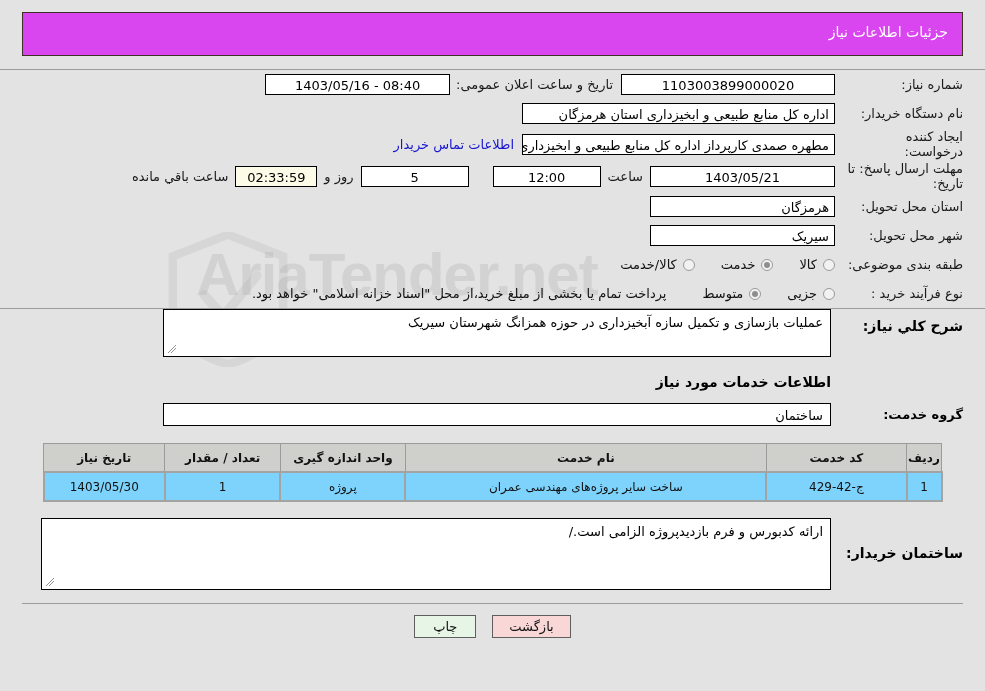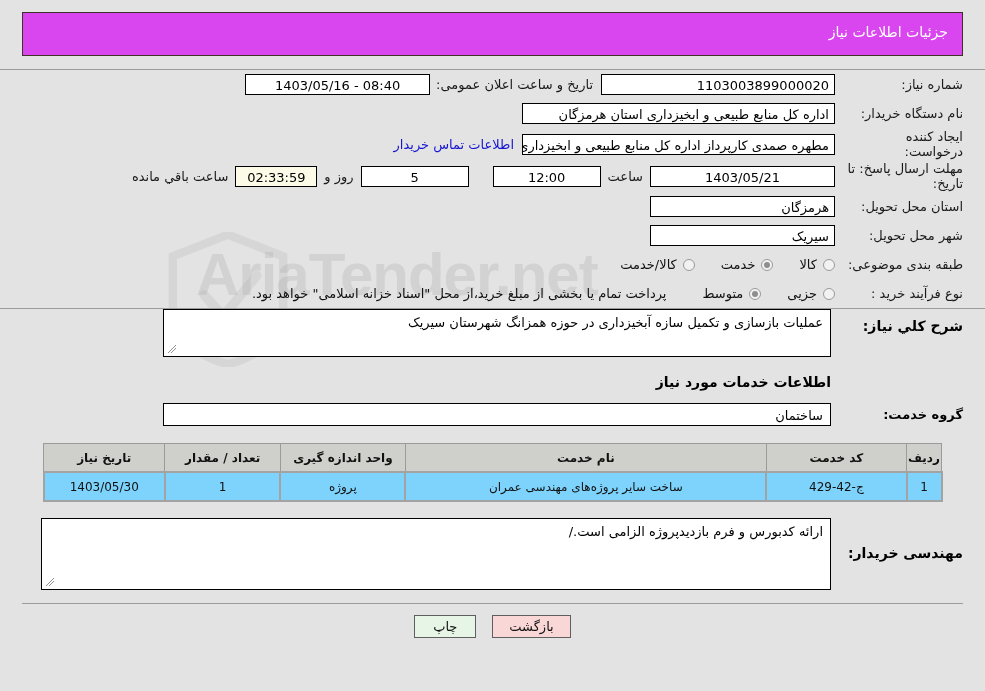--- a/index.html
+++ b/index.html
@@ -77,21 +77,21 @@
     font-size: 13px;
     padding: 0 5px;
     box-sizing: border-box;
     text-align: center;
     overflow: hidden;
     white-space: nowrap;
   }
   .tbox.rtl-right { text-align: right; }
   .tbox.yellowish { background: #fbfbe8; }
 
-  .w-need-no { width: 234px; text-align: right; }
+  .w-need-no { width: 214px; }
   .w-wide { width: 313px; }
   .w-date { width: 185px; }
   .w-hour { width: 108px; }
   .w-days { width: 108px; }
   .w-timer { width: 82px; }
   .w-prov { width: 185px; }
   .w-ann { width: 185px; }
 
   .inline-lbl {
     font-size: 13px;
@@ -477,21 +477,21 @@
               <td>ساخت سایر پروژه‌های مهندسی عمران</td>
               <td>پروژه</td>
               <td>1</td>
               <td>1403/05/30</td>
             </tr>
           </tbody>
         </table>
       </div>
 
       <div class="notes-row">
-        <div class="notes-label">مهندسی خریدار:</div>
+        <div class="notes-label">ساختمان خریدار:</div>
         <div class="textarea-box ta-notes">
           <span>ارائه کدبورس و فرم بازدیدپروژه الزامی است./</span>
           <svg class="grip" viewBox="0 0 10 10">
             <path d="M1 9 L9 1" stroke="#555" stroke-width="1" fill="none"></path>
             <path d="M4 9 L9 4" stroke="#555" stroke-width="1" fill="none"></path>
           </svg>
         </div>
       </div>
 
       <div class="footer-sep"></div>

